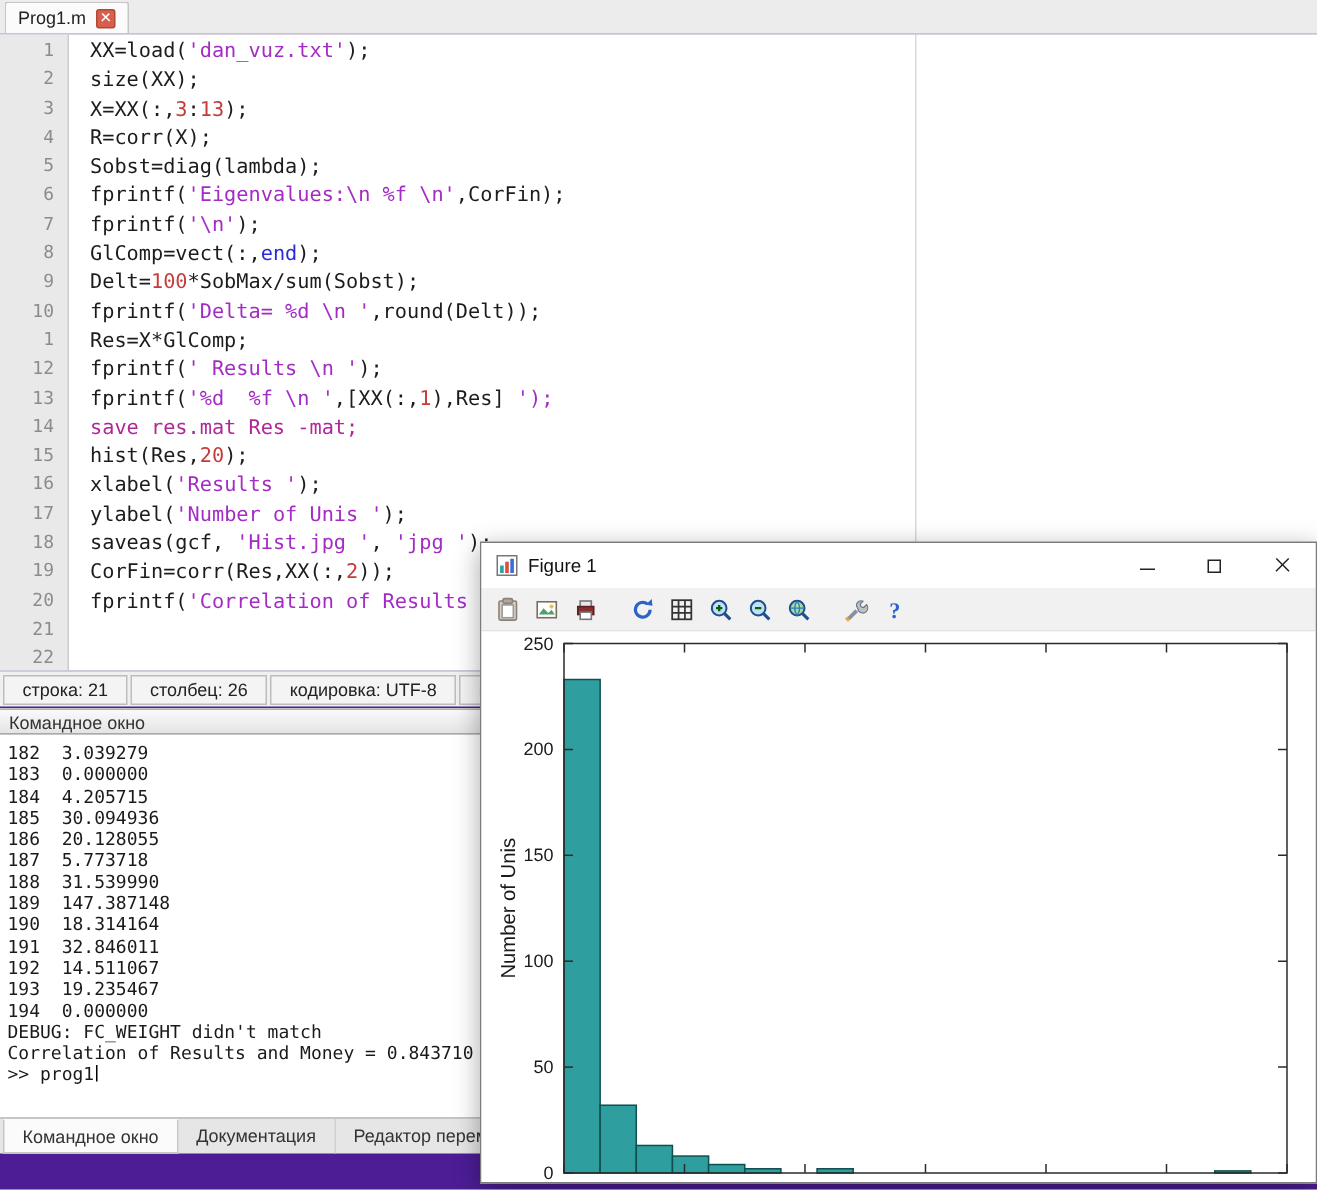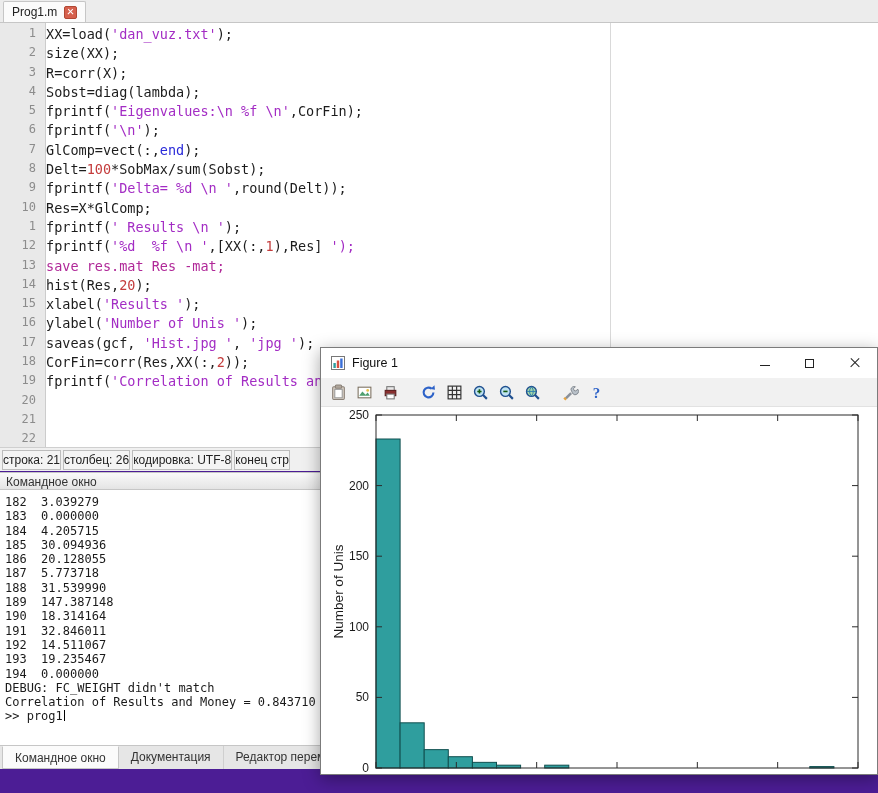--- a/index.html
+++ b/index.html
@@ -11,42 +11,42 @@
   .tabbar{position:absolute;left:0;top:0;width:878px;height:23px;background:#ececec;border-bottom:1px solid #c6c6c6;display:flex;align-items:flex-end;padding-left:3px}
   .etab{height:21px;display:flex;align-items:center;gap:7px;padding:0 8px;background:#fbfbfb;border:1px solid #c6c6c6;border-bottom:none;border-radius:2px 2px 0 0;font-size:12px;color:#222}
   .tab-close{width:13px;height:13px;border-radius:2px;background:#d6604d;border:1px solid #b14834;position:relative}
   .tab-close::before,.tab-close::after{content:"";position:absolute;left:2px;top:4.8px;width:7px;height:1.4px;background:#fff}
   .tab-close::before{transform:rotate(45deg)}.tab-close::after{transform:rotate(-45deg)}
 
   
   .editor{position:absolute;left:0;top:23px;width:878px;height:424px;background:#fff;display:flex;overflow:hidden}
   .gutter{width:46px;background:#e9e9e9;border-right:1px solid #ccc;padding-top:3px;flex:none}
   .ln{height:19.3px;line-height:19.3px;text-align:right;padding-right:9px;color:#8c8c8c;font:12px "DejaVu Sans Mono",monospace}
-  .codecol{flex:1;padding:3px 0 0 0}
+  .codecol{flex:1;padding:3px 0 0 14px}
   .cl{height:19.3px;line-height:19.3px;font:13.5px "DejaVu Sans Mono",monospace;white-space:pre}
   .ruler{position:absolute;left:610px;top:0;height:100%;width:1px;background:#d9d9d9}
   .tok-k{color:#1c1c1c}.tok-s{color:#a32cc4}.tok-n{color:#c43c3c}.tok-w{color:#2a2ad9}.tok-c{color:#b02898}
 
   
   .statusbar{position:absolute;left:0;top:447px;width:878px;height:24px;background:#f0f0f0;border-top:1px solid #cfcfcf;display:flex;align-items:center;padding-left:2px;gap:2px}
-  .sb-cell{border:1px solid #bdbdbd;background:#f4f4f4;padding:2px 0;font-size:12px;color:#222;white-space:nowrap}
+  .sb-cell{border:1px solid #bdbdbd;background:#f4f4f4;padding:2px 12px;font-size:12px;color:#222;white-space:nowrap}
 
   
   .panel-header{position:absolute;left:0;top:472px;width:878px;height:18px;background:linear-gradient(#fafafa,#e4e4e4);border-top:1px solid #c6c6c6;border-bottom:1px solid #c6c6c6;font-size:12px;color:#333;padding:2px 0 0 6px}
   .console{position:absolute;left:0;top:490px;width:878px;height:255px;background:#fff;padding:5px 0 0 5px;overflow:hidden}
   .con-line,.prompt-line{font:12px "DejaVu Sans Mono",monospace;line-height:14.3px;white-space:pre;color:#1a1a1a}
   .caret{display:inline-block;width:1.5px;height:11px;background:#000;vertical-align:-1px;margin-left:1px}
 
   
   .bottom-tabbar{position:absolute;left:0;top:745px;width:878px;height:24px;background:#e6e6e6;border-top:1px solid #c6c6c6;display:flex;align-items:stretch;padding-left:2px}
   .btab{padding:4px 12px 0 12px;font-size:12px;color:#333;border-right:1px solid #cfcfcf;white-space:nowrap}
   .btab.active{background:#fbfbfb;border:1px solid #c6c6c6;border-top-color:#fbfbfb}
 
   
-  .figure-window{position:absolute;left:320px;top:347px;width:558px;height:428px;background:#fff;border:1px solid #7b7b7b;box-shadow:0 4px 16px rgba(0,0,0,.35)}
+  .figure-window{position:absolute;left:320px;top:361px;width:558px;height:428px;background:#fff;border:1px solid #7b7b7b;box-shadow:0 4px 16px rgba(0,0,0,.35)}
   .fig-titlebar{height:30px;background:#fff;display:flex;align-items:center}
   .fig-icon{width:16px;height:16px;margin:0 6px 0 9px;flex:none}
   .fig-icon svg{width:16px;height:16px;display:block}
   .fig-title{font-size:12.5px;color:#111;flex:1}
   .win-btn{width:45px;height:30px;display:flex;align-items:center;justify-content:center}
   .glyph-min{width:10px;height:1.3px;background:#222;margin-top:5px}
   .glyph-max{width:9px;height:9px;border:1.2px solid #222}
   .glyph-close{position:relative;width:12px;height:12px}
   .glyph-close::before,.glyph-close::after{content:"";position:absolute;left:0;top:5.4px;width:12px;height:1.3px;background:#222}
   .glyph-close::before{transform:rotate(45deg)}.glyph-close::after{transform:rotate(-45deg)}
@@ -90,20 +90,21 @@
         <div class="ln">17</div>
         <div class="ln">18</div>
         <div class="ln">19</div>
         <div class="ln">20</div>
         <div class="ln">21</div>
         <div class="ln">22</div>
       </div>
     <div class="codecol">
         <div class="cl"><span class="tok-k">XX=load(</span><span class="tok-s">'dan_vuz.txt'</span><span class="tok-k">);</span></div>
         <div class="cl"><span class="tok-k">size(XX);</span></div>
+        <div class="cl"><span class="tok-k">X=XX(:,</span><span class="tok-n">3</span><span class="tok-k">:</span><span class="tok-n">13</span><span class="tok-k">);</span></div>
         <div class="cl"><span class="tok-k">R=corr(X);</span></div>
         <div class="cl"><span class="tok-k">Sobst=diag(lambda);</span></div>
         <div class="cl"><span class="tok-k">fprintf(</span><span class="tok-s">'Eigenvalues:\n %f \n'</span><span class="tok-k">,CorFin);</span></div>
         <div class="cl"><span class="tok-k">fprintf(</span><span class="tok-s">'\n'</span><span class="tok-k">);</span></div>
         <div class="cl"><span class="tok-k">GlComp=vect(:,</span><span class="tok-w">end</span><span class="tok-k">);</span></div>
         <div class="cl"><span class="tok-k">Delt=</span><span class="tok-n">100</span><span class="tok-k">*SobMax/sum(Sobst);</span></div>
         <div class="cl"><span class="tok-k">fprintf(</span><span class="tok-s">'Delta= %d \n '</span><span class="tok-k">,round(Delt));</span></div>
         <div class="cl"><span class="tok-k">Res=X*GlComp;</span></div>
         <div class="cl"><span class="tok-k">fprintf(</span><span class="tok-s">' Results \n '</span><span class="tok-k">);</span></div>
         <div class="cl"><span class="tok-k">fprintf(</span><span class="tok-s">'%d  %f \n '</span><span class="tok-k">,[XX(:,</span><span class="tok-n">1</span><span class="tok-k">),Res] </span><span class="tok-s">');</span></div>

